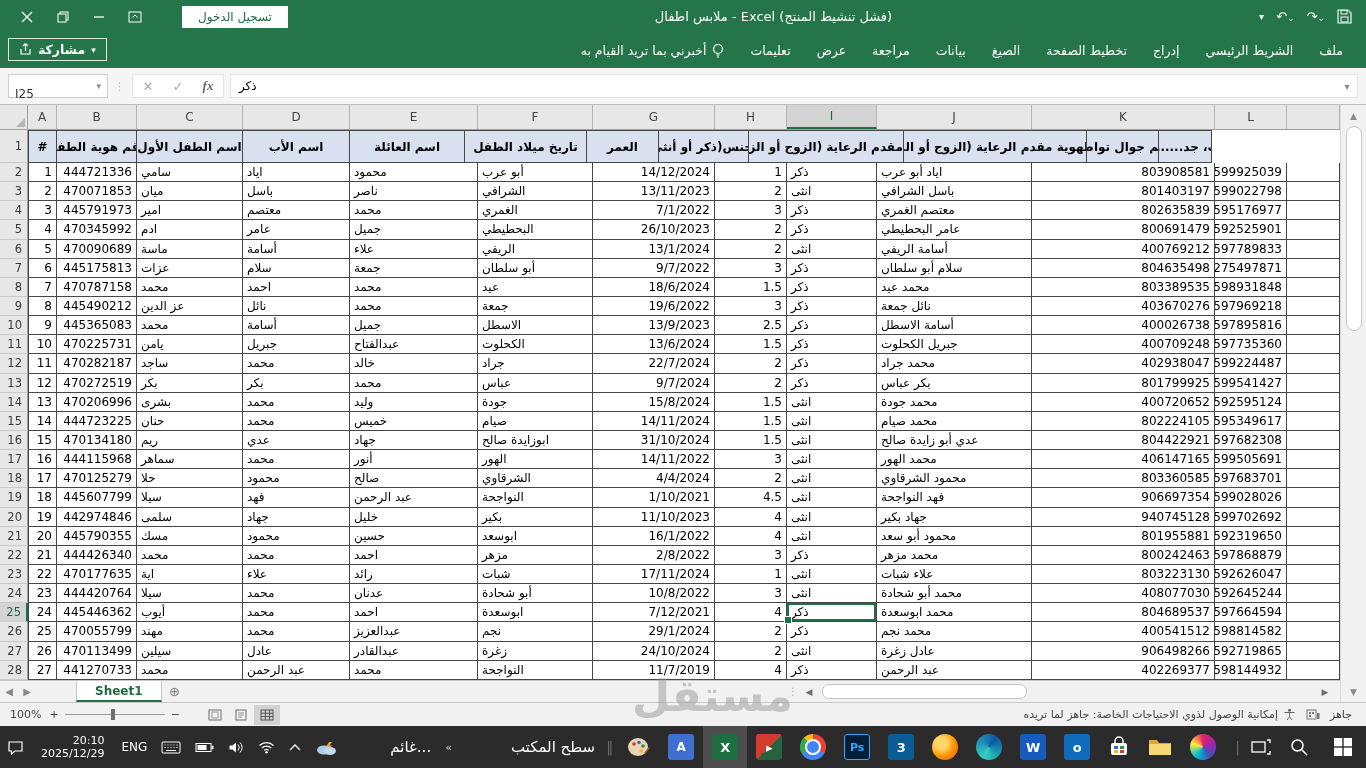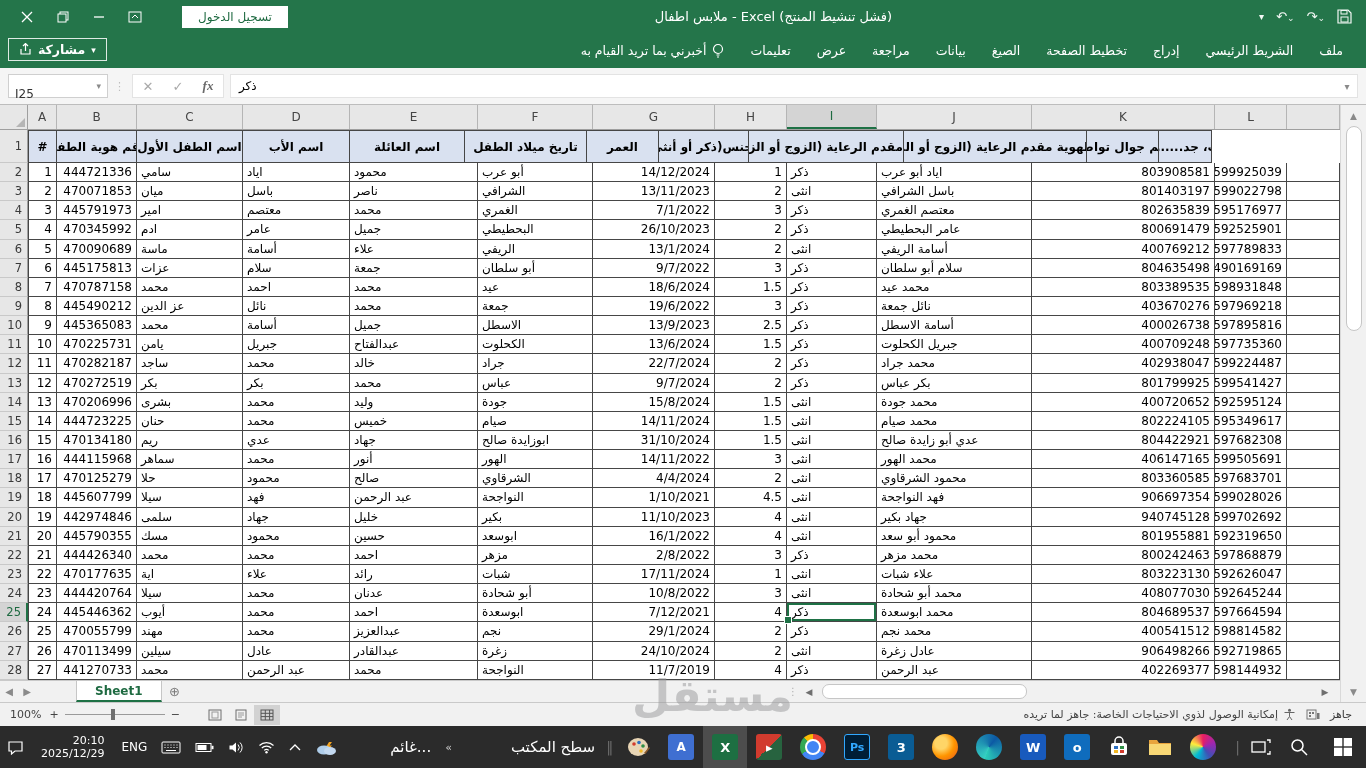--- a/index.html
+++ b/index.html
@@ -334,21 +334,21 @@
               <div class="cell num" style="width:80px">445175813</div>
               <div class="cell ar" style="width:106px">عزات</div>
               <div class="cell ar" style="width:107px">سلام</div>
               <div class="cell ar" style="width:128px">جمعة</div>
               <div class="cell ar" style="width:115px">أبو سلطان</div>
               <div class="cell num" style="width:122px">9/7/2022</div>
               <div class="cell num" style="width:72px">3</div>
               <div class="cell ar gen" style="width:90px">ذكر</div>
               <div class="cell ar" style="width:155px">سلام أبو سلطان</div>
               <div class="cell num" style="width:183px">804635498</div>
-              <div class="cell num" style="width:72px">490169169</div>
+              <div class="cell num" style="width:72px">275497871</div>
               <div class="cell ar" style="width:53px"></div>
             </div>
             <div class="grow">
               <div class="rh">8</div>
               <div class="cell num c0" style="width:29px">7</div>
               <div class="cell num" style="width:80px">470787158</div>
               <div class="cell ar" style="width:106px">محمد</div>
               <div class="cell ar" style="width:107px">احمد</div>
               <div class="cell ar" style="width:128px">محمد</div>
               <div class="cell ar" style="width:115px">عيد</div>

